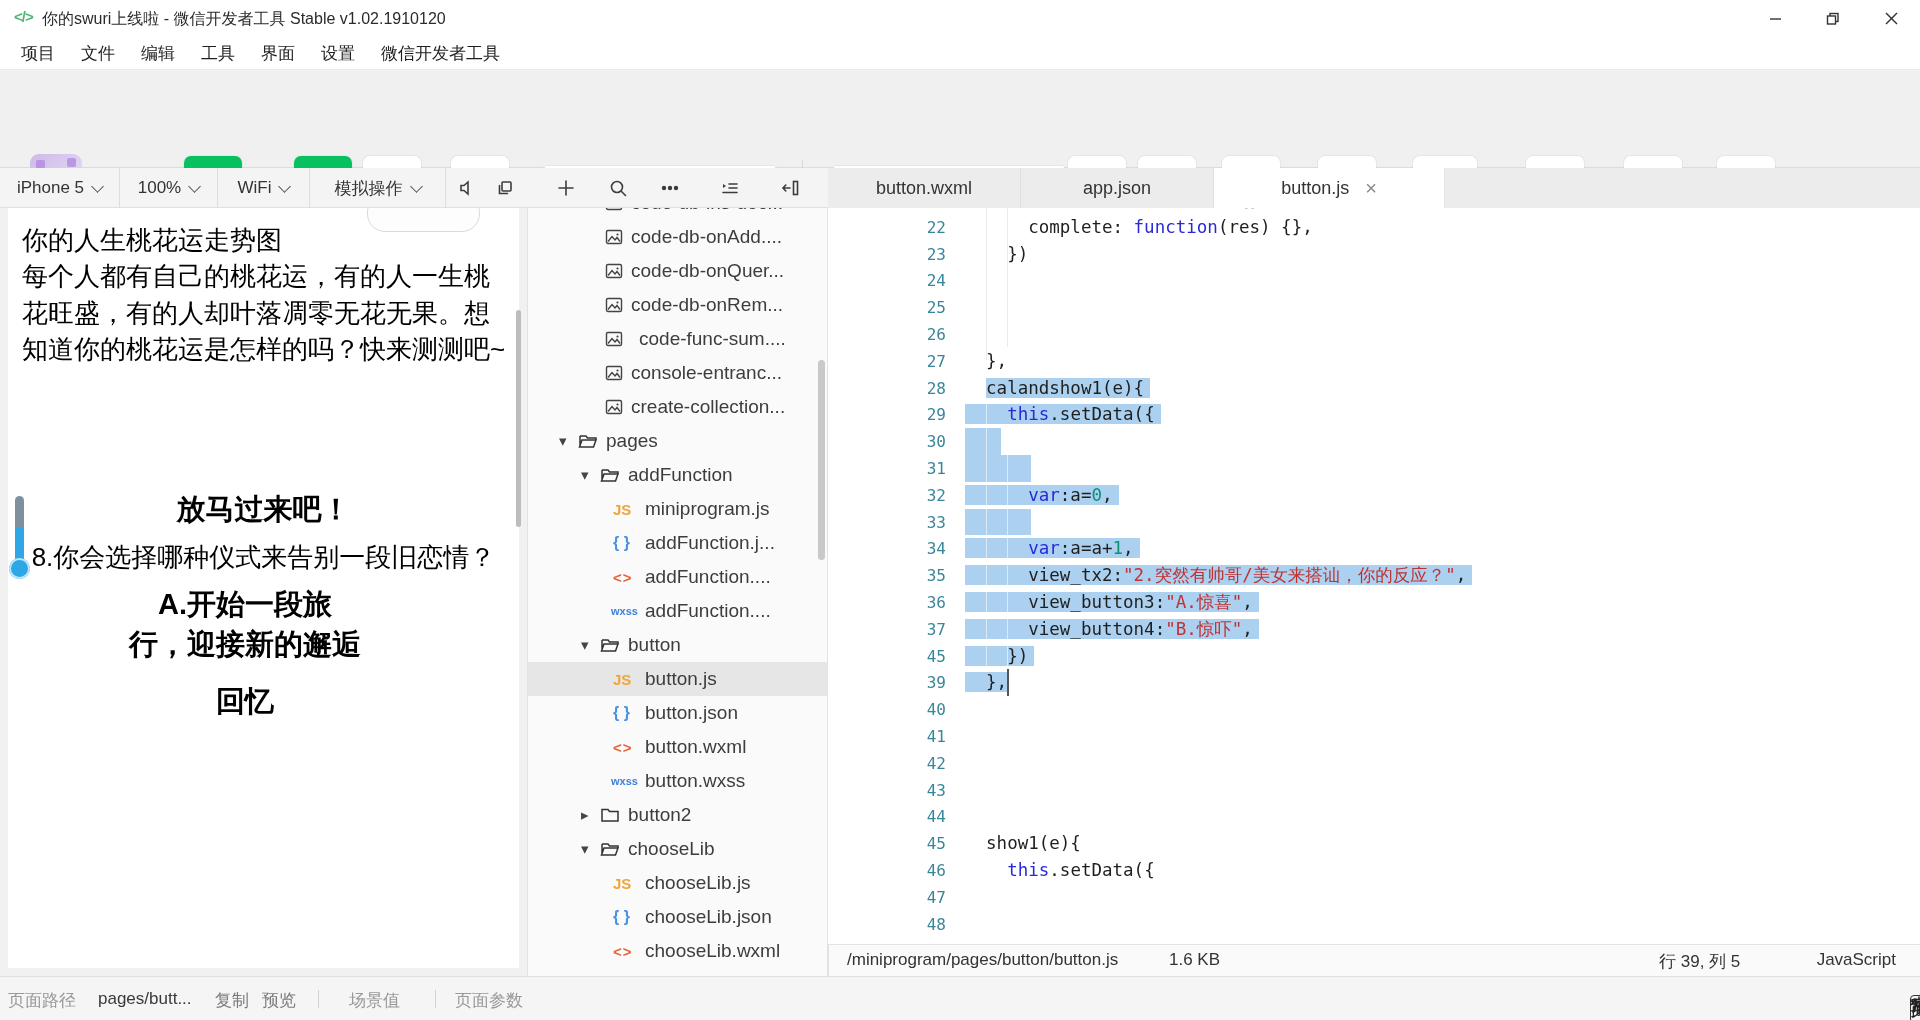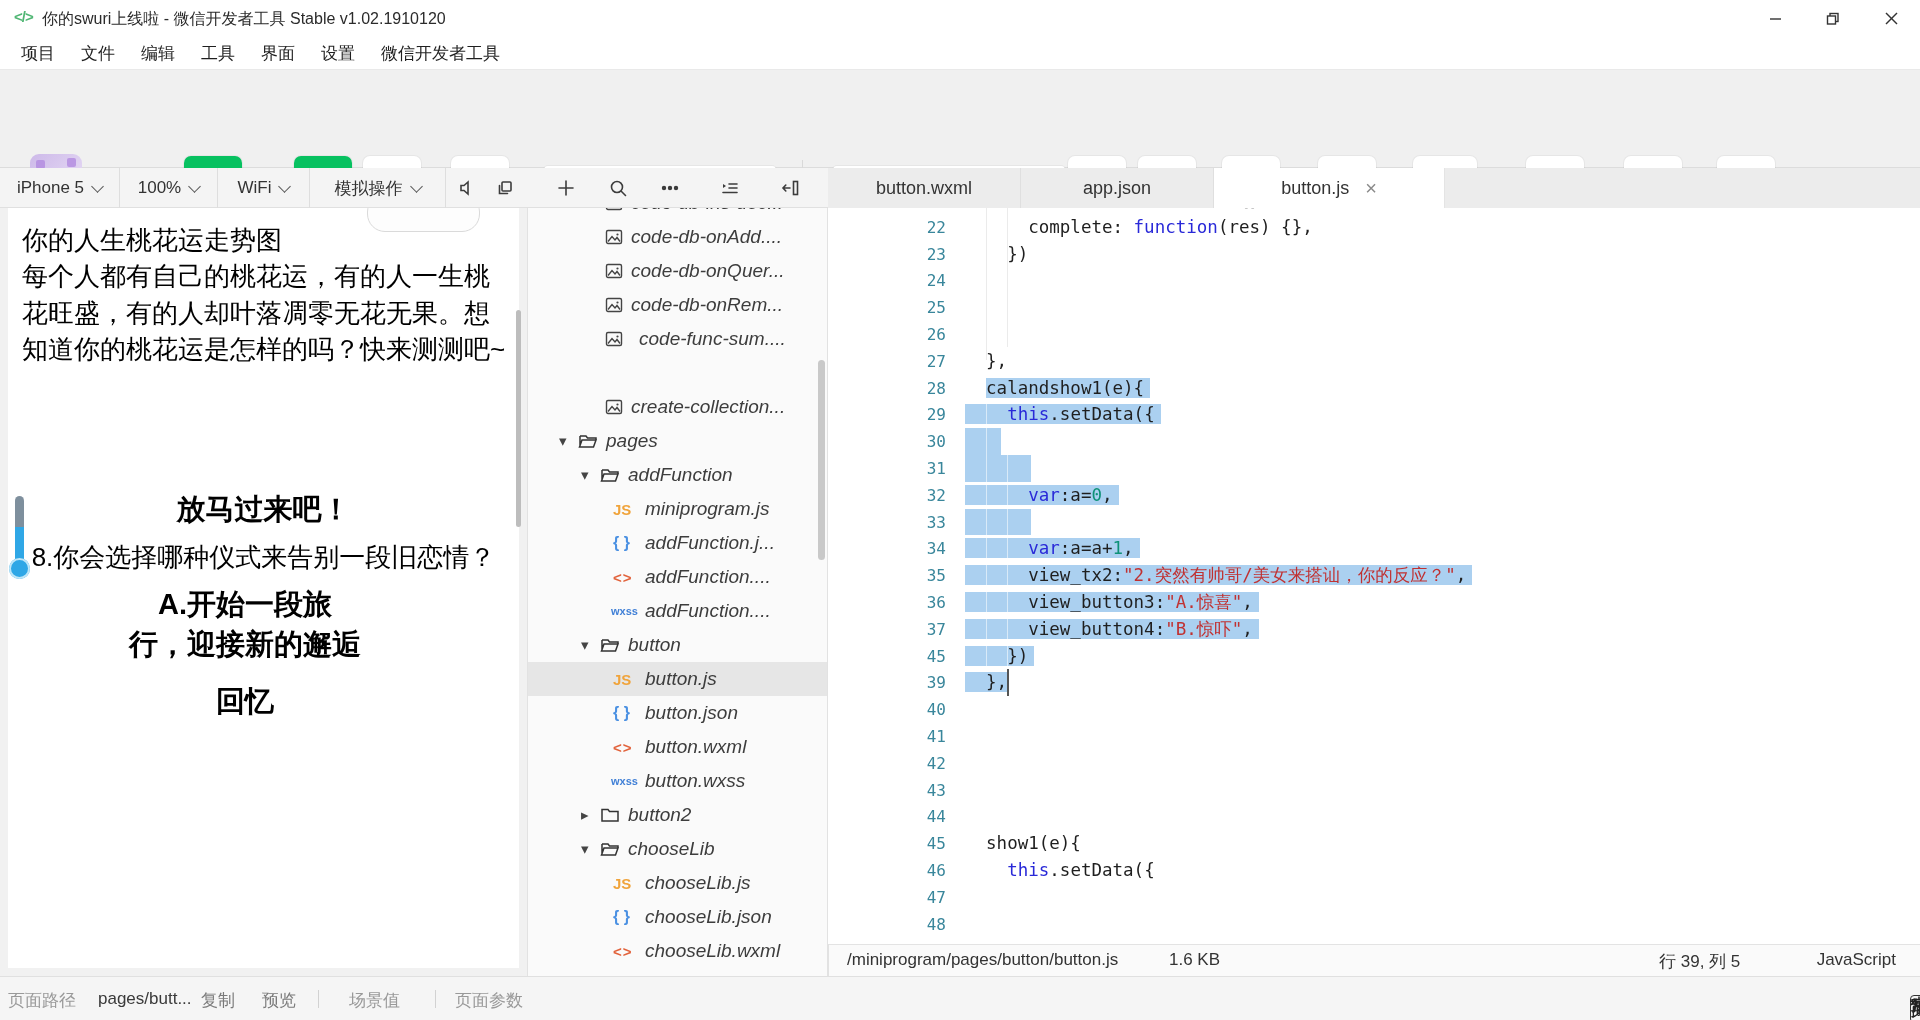--- a/index.html
+++ b/index.html
@@ -54,21 +54,21 @@
   .thermo-stem{position:absolute;left:7px;top:288px;width:9px;height:70px;border-radius:5px;background:linear-gradient(#7e8f9d 0%,#7e8f9d 45%,#2fa7e6 45%);}
   .thermo-bulb{position:absolute;left:1px;top:350px;width:21px;height:21px;border-radius:50%;background:#2fa7e6;box-shadow:inset 0 0 0 2px #bfe6f8;}
   .simscroll{position:absolute;left:516px;top:102px;width:5px;height:217px;border-radius:3px;background:#bdbdbd;}
 
   
   .treepanel{position:absolute;left:527px;top:208px;width:301px;height:768px;background:#fafafa;border-left:1px solid #e2e2e2;border-right:1px solid #e2e2e2;overflow:hidden;box-sizing:border-box;}
   .trow{position:absolute;left:0;width:301px;height:34px;display:flex;align-items:center;font-size:19px;color:#3d3d3d;}
   .trow.selected{background:#e6e6e6;}
   .tcaret{position:absolute;font-size:15px;color:#444;}
   .ticonf{position:absolute;}
-  .tlabeltxt{position:absolute;white-space:nowrap;font-style:italic;}
+  .tlabeltxt{position:absolute;white-space:nowrap;}
   .badge{position:absolute;font-weight:bold;}
   .badge.js{color:#f0a43c;font-size:15px;}
   .badge.json{color:#4a90e2;font-size:16px;}
   .badge.wxml{color:#e2633c;font-size:15px;letter-spacing:1px;}
   .badge.wxss{color:#3f7fd6;font-size:11px;}
   .treescroll{position:absolute;right:2px;top:152px;width:7px;height:200px;border-radius:4px;background:#c9c9c9;}
   .tree-imgicon{stroke:#444;stroke-width:1.4;fill:none;}
   .tree-folder{stroke:#333;stroke-width:1.5;fill:none;}
 
   
@@ -437,20 +437,30 @@
     </div>
     <div class="trow" style="top:114px">
       <span class="ticonf" style="left:77px">
           <svg class="tree-imgicon" width="18" height="18" viewBox="0 0 18 18">
             <rect x="1.5" y="2.5" width="15" height="13" rx="1.5"></rect>
             <circle cx="12.5" cy="6.5" r="1.1" fill="#444" stroke="none"></circle>
             <path d="M3 13.5 l4 -5 3 3.5 2 -2.5 3 4"></path>
           </svg>
         </span>
       <span class="tlabeltxt" style="left:111px">code-func-sum....</span>
+    </div>
+    <div class="trow" style="top:148px">
+      <span class="ticonf" style="left:77px">
+          <svg class="tree-imgicon" width="18" height="18" viewBox="0 0 18 18">
+            <rect x="1.5" y="2.5" width="15" height="13" rx="1.5"></rect>
+            <circle cx="12.5" cy="6.5" r="1.1" fill="#444" stroke="none"></circle>
+            <path d="M3 13.5 l4 -5 3 3.5 2 -2.5 3 4"></path>
+          </svg>
+        </span>
+      <span class="tlabeltxt" style="left:103px">console-entranc...</span>
     </div>
     <div class="trow" style="top:182px">
       <span class="ticonf" style="left:77px">
           <svg class="tree-imgicon" width="18" height="18" viewBox="0 0 18 18">
             <rect x="1.5" y="2.5" width="15" height="13" rx="1.5"></rect>
             <circle cx="12.5" cy="6.5" r="1.1" fill="#444" stroke="none"></circle>
             <path d="M3 13.5 l4 -5 3 3.5 2 -2.5 3 4"></path>
           </svg>
         </span>
       <span class="tlabeltxt" style="left:103px">create-collection...</span>
@@ -591,21 +601,21 @@
   <div class="estatus">
     <span style="left:18px">/miniprogram/pages/button/button.js</span>
     <span style="left:340px">1.6 KB</span>
     <span style="left:830px">行 39, 列 5</span>
     <span style="right:24px">JavaScript</span>
   </div>
 
   <div class="bottombar">
     <span class="gray" style="left:8px">页面路径</span>
     <span class="dark" style="left:98px">pages/butt...</span>
-    <span class="action" style="left:201px">复制</span>
+    <span class="action" style="left:215px">复制</span>
     <span class="action" style="left:262px">预览</span>
     <div class="bsep" style="left:318px"></div>
     <span class="gray" style="left:349px">场景值</span>
     <div class="bsep" style="left:435px"></div>
     <span class="gray" style="left:455px">页面参数</span>
 
     <div class="ime">
       <span class="imebox">拼</span>
       <span class="imetxt">英</span>
       <span class="imetxt">♪</span>

